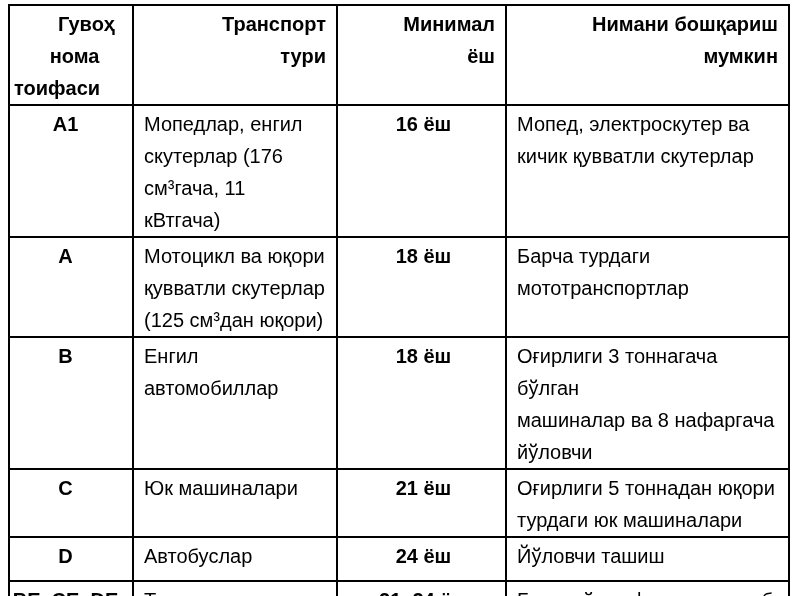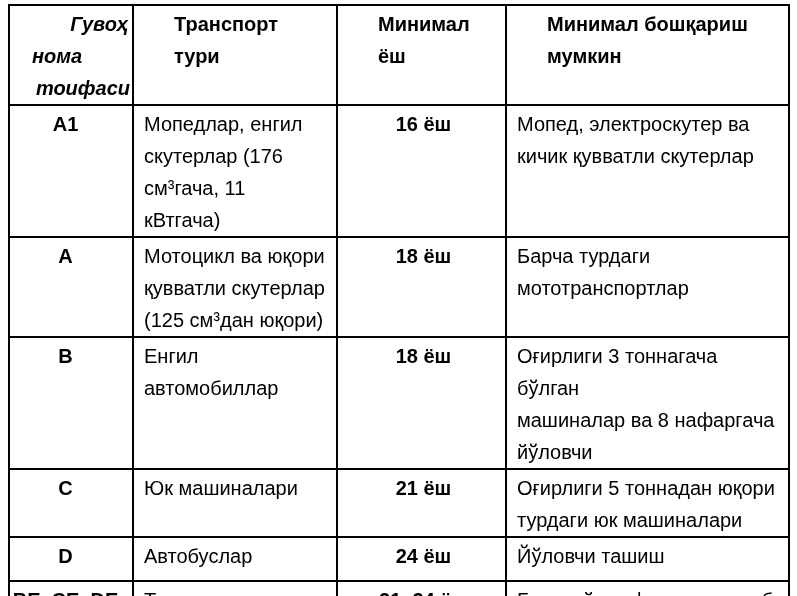--- a/index.html
+++ b/index.html
@@ -31,26 +31,26 @@
       font-size: 20px;
       line-height: 32px;
       padding: 2px 10px 0 10px;
       overflow: hidden;
       text-align: left;
       font-weight: normal;
     }
     th { font-weight: bold; }
     .line { display: block; }
     
-    .hdr-cat { padding: 2px 2px 0 2px; font-style: italic; }
+    .hdr-cat { padding: 2px 15px 0 2px; }
     .hdr-cat .line:nth-child(1) { text-align: right; padding-right: 2px; }
-    .hdr-cat .line:nth-child(2) { text-align: left; padding-left: 20px; }
-    .hdr-cat .line:nth-child(3) { text-align: right; padding-left: 2px; }
+    .hdr-cat .line:nth-child(2) { text-align: center; padding-left: 20px; }
+    .hdr-cat .line:nth-child(3) { text-align: left; padding-left: 2px; }
     
-    .hdr-shift { text-align: left; padding-left: 40px; padding-right: 10px; margin-left: 44px; }
+    .hdr-shift { text-align: right; padding-left: 40px; padding-right: 10px; margin-left: 44px; }
     .cell-cat {
       font-weight: bold;
       text-align: center;
       padding-left: 2px;
       padding-right: 13px;
     }
     .cell-age {
       font-weight: bold;
       text-align: center;
       padding-left: 14px;
@@ -84,21 +84,21 @@
           </th>
         <th class="hdr-shift">
             <div class="line">Транспорт</div>
             <div class="line">тури</div>
           </th>
         <th class="hdr-shift">
             <div class="line">Минимал</div>
             <div class="line">ёш</div>
           </th>
         <th class="hdr-shift">
-            <div class="line">Минимал бошқариш</div>
+            <div class="line">Нимани бошқариш</div>
             <div class="line">мумкин</div>
           </th>
       </tr>
     </thead>
     <tbody>
       <tr class="h-a1">
         <td class="cell-cat">A1</td>
         <td class="cell-txt">
             <div class="line">Мопедлар, енгил</div>
             <div class="line">скутерлар (176</div>

